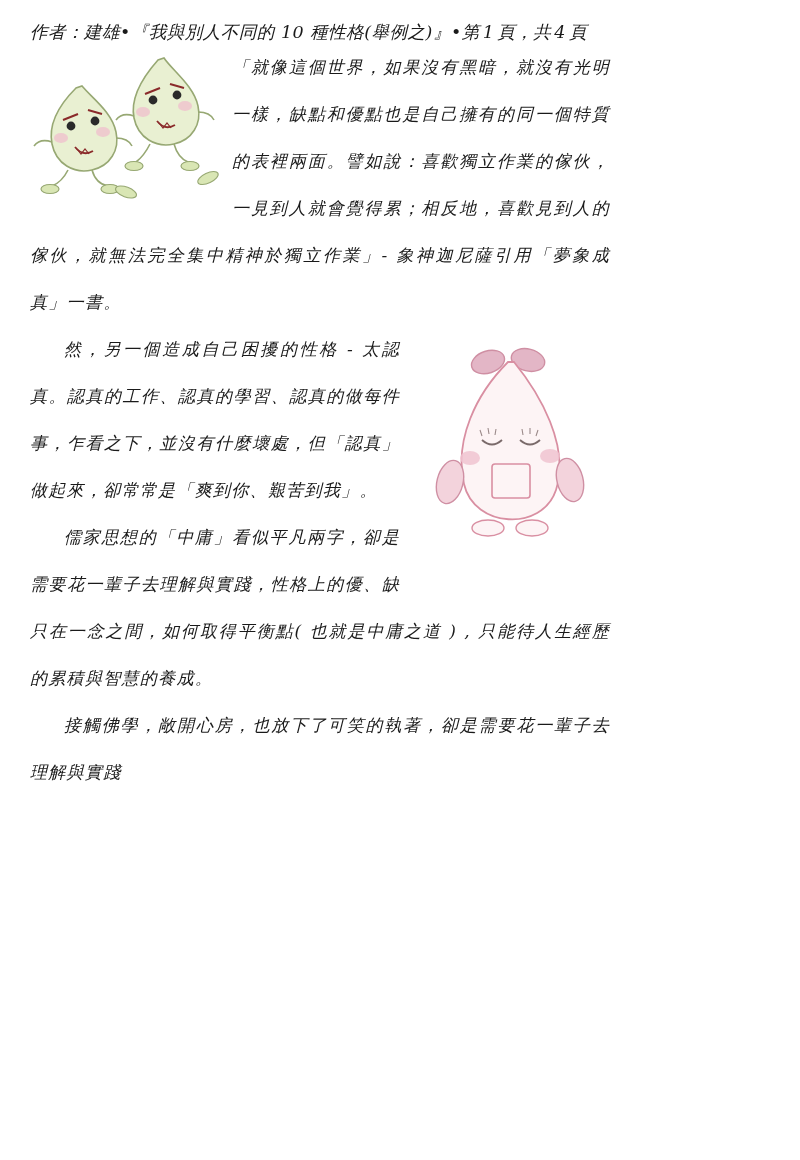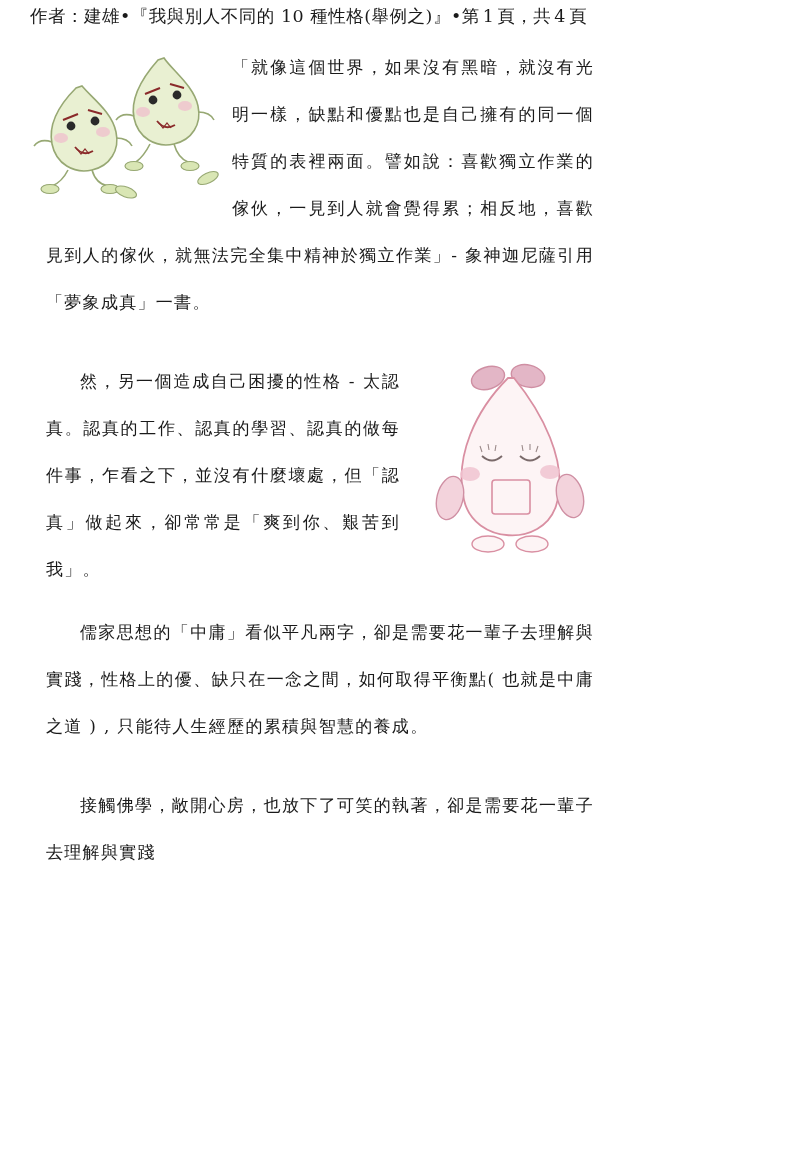--- a/index.html
+++ b/index.html
@@ -13,21 +13,22 @@
     position: relative;
     overflow: hidden;
     font-family: "DejaVu Serif", "Liberation Serif", serif;
     color: #1a1a1a;
   }
   .page {
     position: relative;
     width: 640px;
     height: 1160px;
     box-sizing: border-box;
-    padding: 0 30px;
+    padding: 16px 30px;
+    font-style: italic;
   }
   
   .doc-header {
     font-size: 17.5px;
     letter-spacing: 0.5px;
     padding-top: 4px;
     white-space: nowrap;
   }
   .doc-header .seg { }
   .doc-header .num {
@@ -36,21 +37,21 @@
   }
   
   .body-text {
     font-size: 17px;
     line-height: 47px;
     letter-spacing: 1.3px;
     text-align: justify;
     text-justify: inter-ideograph;
   }
   p.para {
-    margin: 16px;
+    margin: 0;
   }
   p.indent { text-indent: 2em; }
   
   .art-left {
     float: left;
     width: 196px;
     height: 155px;
     margin: 6px 6px 0 0;
     position: relative;
   }

